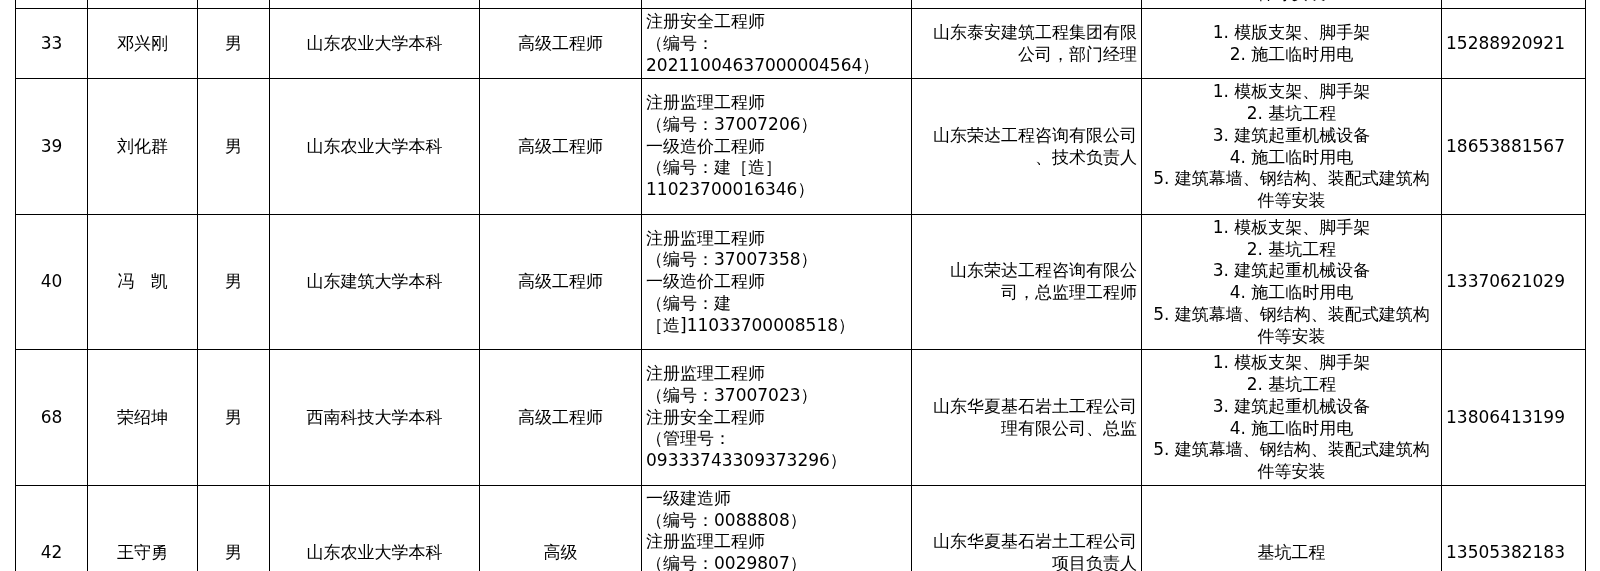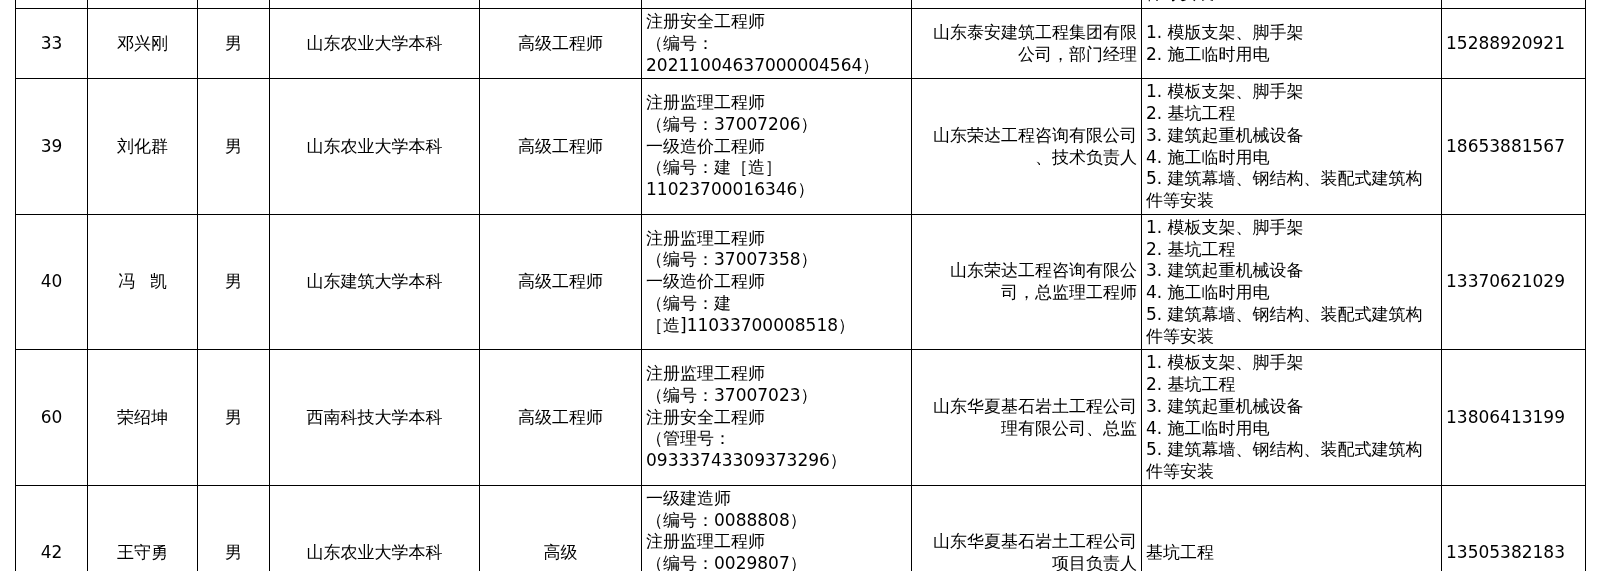--- a/index.html
+++ b/index.html
@@ -37,25 +37,25 @@
   col.c-name  { width: 110px; }
   col.c-sex   { width: 72px; }
   col.c-edu   { width: 210px; }
   col.c-title { width: 162px; }
   col.c-cert  { width: 270px; }
   col.c-work  { width: 230px; }
   col.c-scope { width: 300px; }
   col.c-phone { width: 144px; }
 
   .ctr { text-align: center; }
-  .scope { text-align: left; padding-left: 3px; white-space: pre-line; line-height: 1.3; margin-top: 24px; }
+  .scope { text-align: center; padding-left: 3px; white-space: pre-line; line-height: 1.3; margin-top: 24px; }
   .cert  { text-align: left; white-space: pre-line; line-height: 1.3; }
   .work  { text-align: right; white-space: pre-line; line-height: 1.3; }
   .phone { text-align: left; }
-  .name-sp { letter-spacing: 0.32em; text-indent: 0.32em; font-family: Liberation Serif, serif; }
+  .name-sp { letter-spacing: 0.32em; text-indent: 0.32em; }
 
   
   .clip-top td {
     border-top: none;
     height: 10px;
     padding-top: 0;
     padding-bottom: 0;
     overflow: hidden;
   }
   .clip-top .scope {
@@ -146,21 +146,21 @@
 司，总监理工程师</td>
         <td class="scope">1. 模板支架、脚手架
 2. 基坑工程
 3. 建筑起重机械设备
 4. 施工临时用电
 5. 建筑幕墙、钢结构、装配式建筑构件等安装</td>
         <td class="phone">13370621029</td>
       </tr>
 
       <tr>
-        <td class="ctr">60</td>
+        <td class="ctr">68</td>
         <td class="ctr">荣绍坤</td>
         <td class="ctr">男</td>
         <td class="ctr">西南科技大学本科</td>
         <td class="ctr">高级工程师</td>
         <td class="cert">注册监理工程师
 （编号：37007023）
 注册安全工程师
 （管理号：
 09333743309373296）</td>
         <td class="work">山东华夏基石岩土工程公司

